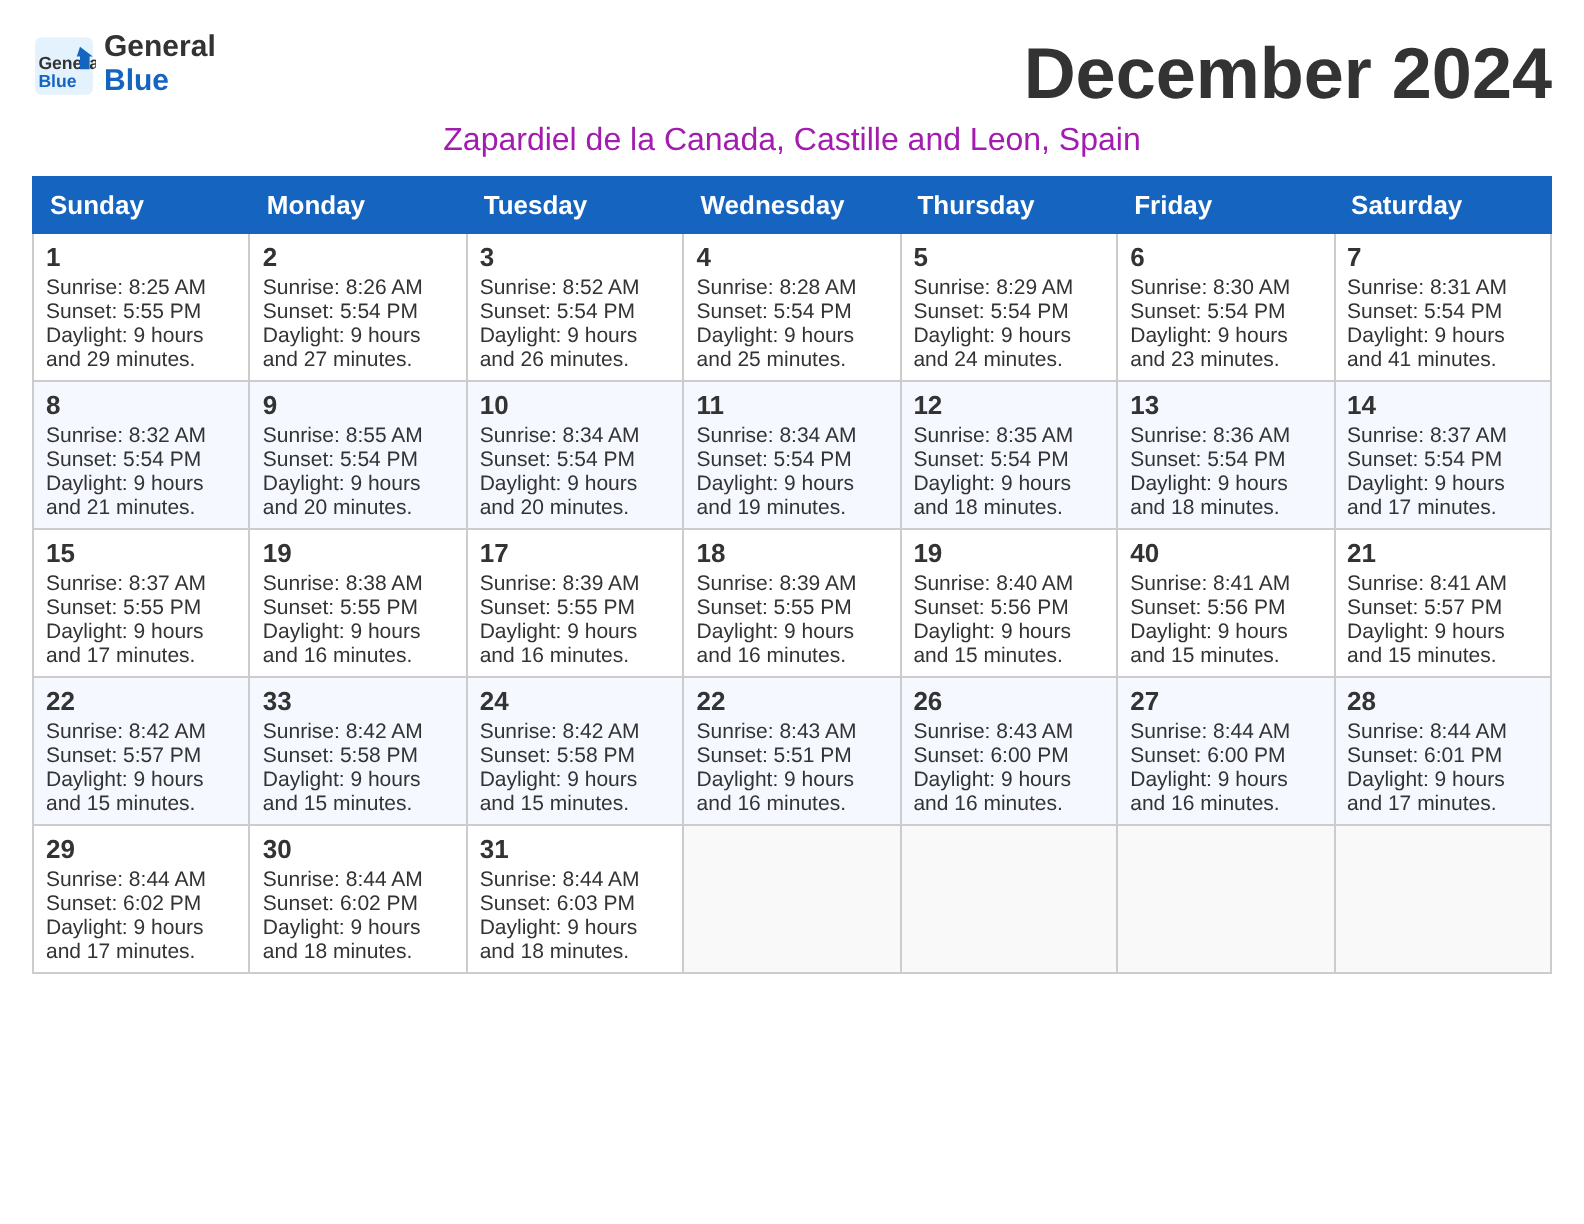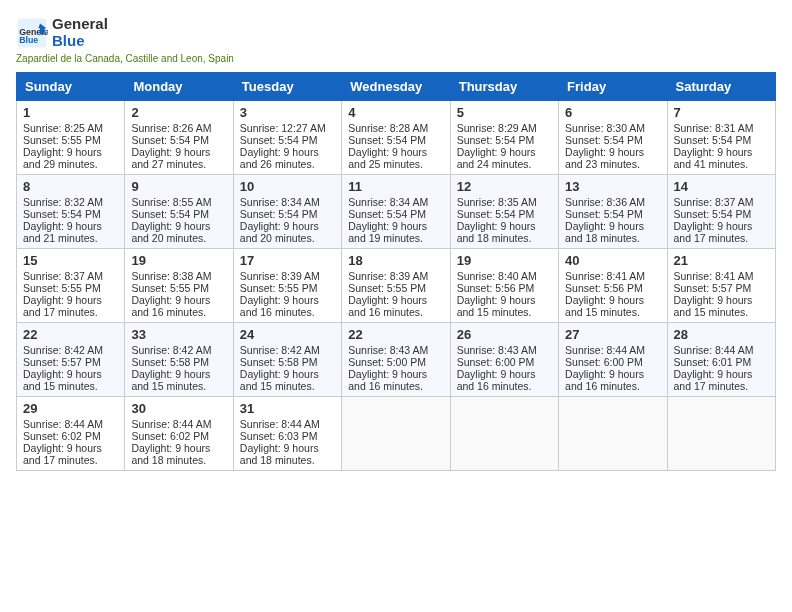--- a/index.html
+++ b/index.html
@@ -25,22 +25,23 @@
       width: 32px;
       height: 32px;
     }
     .month-title {
       font-size: 36px;
       font-weight: bold;
       color: #333;
       text-align: right;
     }
     .subtitle {
-      font-size: 10px;
-      color: #4d7c0f;
+      text-align: center;
+      font-size: 16px;
+      color: #a21caf;
       margin-bottom: 8px;
     }
     .calendar {
       width: 100%;
       border-collapse: collapse;
       border-radius: 29px;
     }
     .calendar th {
       background: #1565C0;
       color: #fff;
@@ -82,41 +83,42 @@
       <rect x="2" y="2" width="36" height="36" rx="4" fill="#E3F2FD"></rect>
       <text x="4" y="22" font-size="11" font-weight="bold" fill="#333">General</text>
       <text x="4" y="33" font-size="11" font-weight="bold" fill="#1565C0">Blue</text>
       <polygon points="30,8 38,14 36,14 36,22 30,22 30,14 28,14" fill="#1565C0"></polygon>
     </svg>
     <div>
       <div style="font-size:15px;font-weight:bold;color:#333;line-height:1.1;">General</div>
       <div style="font-size:15px;font-weight:bold;color:#1565C0;line-height:1.1;">Blue</div>
     </div>
   </div>
+  <div class="month-title">December 2024</div>
 </div>
 
 <div class="subtitle">Zapardiel de la Canada, Castille and Leon, Spain</div>
 
 <table class="calendar">
   <thead>
     <tr id="weekday-header">
         <th>Sunday</th>
         <th>Monday</th>
         <th>Tuesday</th>
         <th>Wednesday</th>
         <th>Thursday</th>
         <th>Friday</th>
         <th>Saturday</th>
       </tr>
   </thead>
   <tbody id="calendar-body">
       <tr>
         <td><span class="day-num">1</span><span>Sunrise: 8:25 AM</span><br><span>Sunset: 5:55 PM</span><br><span>Daylight: 9 hours and 29 minutes.</span></td>
         <td><span class="day-num">2</span><span>Sunrise: 8:26 AM</span><br><span>Sunset: 5:54 PM</span><br><span>Daylight: 9 hours and 27 minutes.</span></td>
-        <td><span class="day-num">3</span><span>Sunrise: 12:27 AM</span><br><span>Sunset: 5:54 PM</span><br><span>Daylight: 9 hours and 26 minutes.</span></td>
+        <td><span class="day-num">3</span><span>Sunrise: 8:52 AM</span><br><span>Sunset: 5:54 PM</span><br><span>Daylight: 9 hours and 26 minutes.</span></td>
         <td><span class="day-num">4</span><span>Sunrise: 8:28 AM</span><br><span>Sunset: 5:54 PM</span><br><span>Daylight: 9 hours and 25 minutes.</span></td>
         <td><span class="day-num">5</span><span>Sunrise: 8:29 AM</span><br><span>Sunset: 5:54 PM</span><br><span>Daylight: 9 hours and 24 minutes.</span></td>
         <td><span class="day-num">6</span><span>Sunrise: 8:30 AM</span><br><span>Sunset: 5:54 PM</span><br><span>Daylight: 9 hours and 23 minutes.</span></td>
         <td><span class="day-num">7</span><span>Sunrise: 8:31 AM</span><br><span>Sunset: 5:54 PM</span><br><span>Daylight: 9 hours and 41 minutes.</span></td>
       </tr>
       <tr>
         <td><span class="day-num">8</span><span>Sunrise: 8:32 AM</span><br><span>Sunset: 5:54 PM</span><br><span>Daylight: 9 hours and 21 minutes.</span></td>
         <td><span class="day-num">9</span><span>Sunrise: 8:55 AM</span><br><span>Sunset: 5:54 PM</span><br><span>Daylight: 9 hours and 20 minutes.</span></td>
         <td><span class="day-num">10</span><span>Sunrise: 8:34 AM</span><br><span>Sunset: 5:54 PM</span><br><span>Daylight: 9 hours and 20 minutes.</span></td>
         <td><span class="day-num">11</span><span>Sunrise: 8:34 AM</span><br><span>Sunset: 5:54 PM</span><br><span>Daylight: 9 hours and 19 minutes.</span></td>
@@ -130,21 +132,21 @@
         <td><span class="day-num">17</span><span>Sunrise: 8:39 AM</span><br><span>Sunset: 5:55 PM</span><br><span>Daylight: 9 hours and 16 minutes.</span></td>
         <td><span class="day-num">18</span><span>Sunrise: 8:39 AM</span><br><span>Sunset: 5:55 PM</span><br><span>Daylight: 9 hours and 16 minutes.</span></td>
         <td><span class="day-num">19</span><span>Sunrise: 8:40 AM</span><br><span>Sunset: 5:56 PM</span><br><span>Daylight: 9 hours and 15 minutes.</span></td>
         <td><span class="day-num">40</span><span>Sunrise: 8:41 AM</span><br><span>Sunset: 5:56 PM</span><br><span>Daylight: 9 hours and 15 minutes.</span></td>
         <td><span class="day-num">21</span><span>Sunrise: 8:41 AM</span><br><span>Sunset: 5:57 PM</span><br><span>Daylight: 9 hours and 15 minutes.</span></td>
       </tr>
       <tr>
         <td><span class="day-num">22</span><span>Sunrise: 8:42 AM</span><br><span>Sunset: 5:57 PM</span><br><span>Daylight: 9 hours and 15 minutes.</span></td>
         <td><span class="day-num">33</span><span>Sunrise: 8:42 AM</span><br><span>Sunset: 5:58 PM</span><br><span>Daylight: 9 hours and 15 minutes.</span></td>
         <td><span class="day-num">24</span><span>Sunrise: 8:42 AM</span><br><span>Sunset: 5:58 PM</span><br><span>Daylight: 9 hours and 15 minutes.</span></td>
-        <td><span class="day-num">22</span><span>Sunrise: 8:43 AM</span><br><span>Sunset: 5:00 PM</span><br><span>Daylight: 9 hours and 16 minutes.</span></td>
+        <td><span class="day-num">22</span><span>Sunrise: 8:43 AM</span><br><span>Sunset: 5:51 PM</span><br><span>Daylight: 9 hours and 16 minutes.</span></td>
         <td><span class="day-num">26</span><span>Sunrise: 8:43 AM</span><br><span>Sunset: 6:00 PM</span><br><span>Daylight: 9 hours and 16 minutes.</span></td>
         <td><span class="day-num">27</span><span>Sunrise: 8:44 AM</span><br><span>Sunset: 6:00 PM</span><br><span>Daylight: 9 hours and 16 minutes.</span></td>
         <td><span class="day-num">28</span><span>Sunrise: 8:44 AM</span><br><span>Sunset: 6:01 PM</span><br><span>Daylight: 9 hours and 17 minutes.</span></td>
       </tr>
       <tr>
         <td><span class="day-num">29</span><span>Sunrise: 8:44 AM</span><br><span>Sunset: 6:02 PM</span><br><span>Daylight: 9 hours and 17 minutes.</span></td>
         <td><span class="day-num">30</span><span>Sunrise: 8:44 AM</span><br><span>Sunset: 6:02 PM</span><br><span>Daylight: 9 hours and 18 minutes.</span></td>
         <td><span class="day-num">31</span><span>Sunrise: 8:44 AM</span><br><span>Sunset: 6:03 PM</span><br><span>Daylight: 9 hours and 18 minutes.</span></td>
         <td class="empty-cell"></td>
         <td class="empty-cell"></td>

